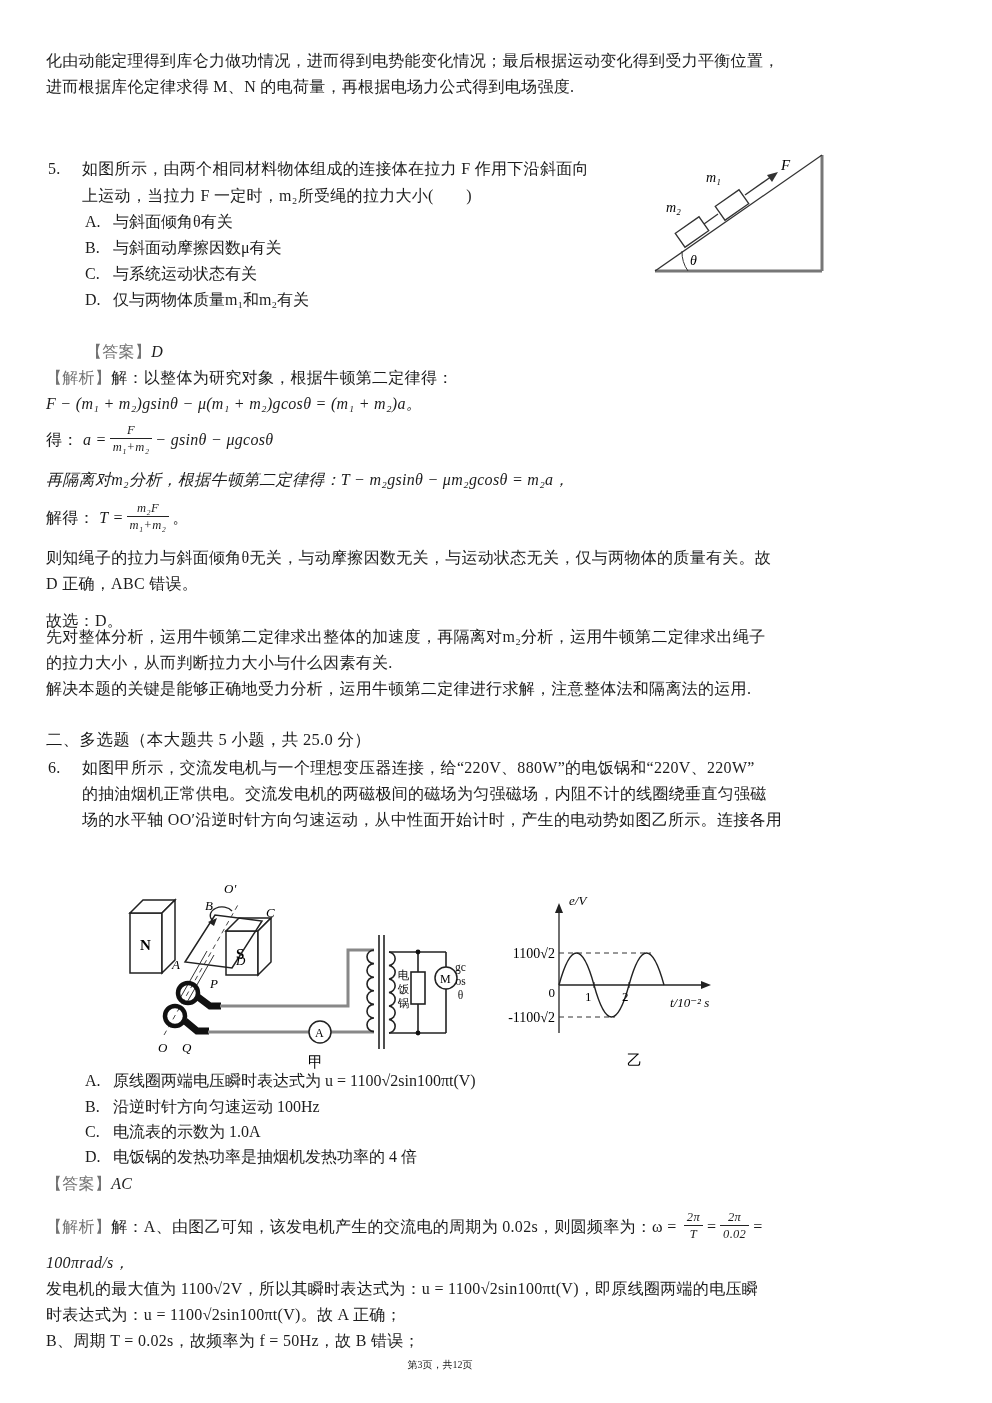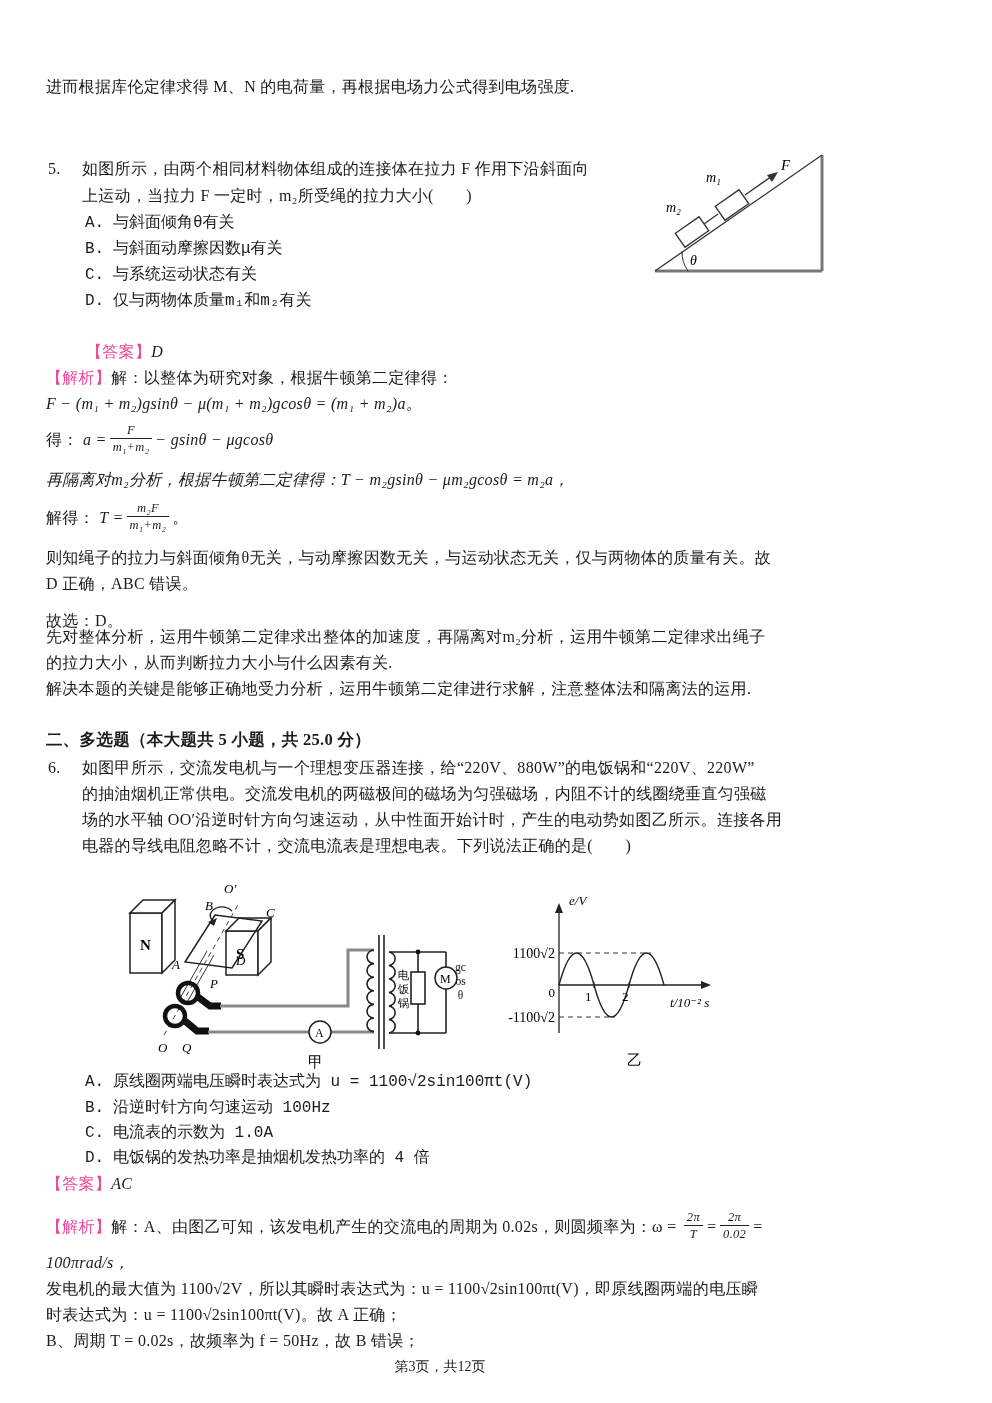--- a/index.html
+++ b/index.html
@@ -3,38 +3,39 @@
 <meta charset="utf-8">
 <style>
   html,body{margin:0;padding:0;background:#e8e8e8;}
   .page{
     position:relative;width:992px;height:1403px;background:#ffffff;margin:0 auto;
     font-family:"Liberation Serif","DejaVu Serif",serif;color:#1c1c1c;font-size:16px;
     overflow:hidden;
   }
   .line{position:absolute;white-space:nowrap;letter-spacing:0.3px;line-height:22px;}
   .math{font-style:italic;font-family:"Liberation Serif","DejaVu Serif",serif;}
-  .tag{color:#ec4899;font-family:Liberation Mono, monospace;}
+  .tag{color:#737373;font-family:Liberation Mono, monospace;}
   .ans{font-style:italic;}
-  .optrow{position:absolute;white-space:nowrap;font-family:Liberation Mono, monospace;}
+  .optrow{position:absolute;white-space:nowrap;}
   .optlabel{display:inline-block;width:28px;}
-  .bold{font-weight:bold;}
+  .bold{font-weight:normal;}
   .frac{display:inline-block;vertical-align:middle;text-align:center;font-size:12.5px;line-height:1.15;font-style:italic;margin:0 3px;position:relative;top:-2px;}
   .frac .num{display:block;border-bottom:1px solid #222;padding:0 3px 1px 3px;}
   .frac .den{display:block;padding:1px 3px 0 3px;}
   .vtext{position:absolute;width:15px;font-size:11.5px;line-height:14px;word-break:break-all;text-align:center;color:#111;}
-  .footer{position:absolute;top:1358px;left:0;width:880px;text-align:center;font-size:14px;}
+  .footer{position:absolute;top:1358px;left:0;width:880px;text-align:center;font-size:10px;}
   svg text{font-family:"Liberation Serif","DejaVu Serif",serif;}
   svg .it{font-style:italic;}
 </style>
 </head>
 <body>
 
 <div class="page">
 
+  <div class="line" style="top:50px;left:46px;">化由动能定理得到库仑力做功情况，进而得到电势能变化情况；最后根据运动变化得到受力平衡位置，</div>
   <div class="line" style="top:76px;left:46px;">进而根据库伦定律求得 M、N 的电荷量，再根据电场力公式得到电场强度.</div>
 
   <div class="line" style="top:158px;left:48px;">5.</div>
   <div class="line" style="top:158px;left:82px;">如图所示，由两个相同材料物体组成的连接体在拉力 F 作用下沿斜面向</div>
   <div class="line" style="top:185px;left:82px;">上运动，当拉力 F 一定时，m₂所受绳的拉力大小(　　)</div>
 
   <div class="optrow" style="top:212px;left:85px;">
     <span class="optlabel">A.</span><span>与斜面倾角θ有关</span>
   </div>
   <div class="optrow" style="top:238px;left:85px;">
@@ -89,21 +90,20 @@
   <div class="line" style="top:626px;left:46px;">先对整体分析，运用牛顿第二定律求出整体的加速度，再隔离对m₂分析，运用牛顿第二定律求出绳子</div>
   <div class="line" style="top:678px;left:46px;">解决本题的关键是能够正确地受力分析，运用牛顿第二定律进行求解，注意整体法和隔离法的运用.</div>
   <div class="line" style="top:652px;left:46px;">的拉力大小，从而判断拉力大小与什么因素有关.</div>
 
   <div class="line bold" style="top:729px;left:46px;font-size:16.5px;">二、多选题（本大题共 5 小题，共 25.0 分）</div>
 
   <div class="line" style="top:757px;left:48px;">6.</div>
   <div class="line" style="top:757px;left:82px;">如图甲所示，交流发电机与一个理想变压器连接，给“220V、880W”的电饭锅和“220V、220W”</div>
   <div class="line" style="top:783px;left:82px;">的抽油烟机正常供电。交流发电机的两磁极间的磁场为匀强磁场，内阻不计的线圈绕垂直匀强磁</div>
   <div class="line" style="top:809px;left:82px;">场的水平轴 OO′沿逆时针方向匀速运动，从中性面开始计时，产生的电动势如图乙所示。连接各用</div>
-  <div class="line" style="top:835px;left:82px;">电器的导线电阻忽略不计，交流电流表是理想电表。下列说法正确的是(　　)</div>
 
   <svg style="position:absolute;left:120px;top:875px;" width="368" height="200" viewBox="0 0 368 200">
 
     <g>
       <rect x="10" y="38" width="32" height="60" fill="#ffffff" stroke="#222" stroke-width="1.5"></rect>
       <polygon points="10,38 23,25 55,25 42,38" fill="#ffffff" stroke="#222" stroke-width="1.5"></polygon>
       <polygon points="42,38 55,25 55,85 42,98" fill="#ffffff" stroke="#222" stroke-width="1.5"></polygon>
       <text x="20" y="75" font-size="15" font-weight="bold">N</text>
     </g>
 

